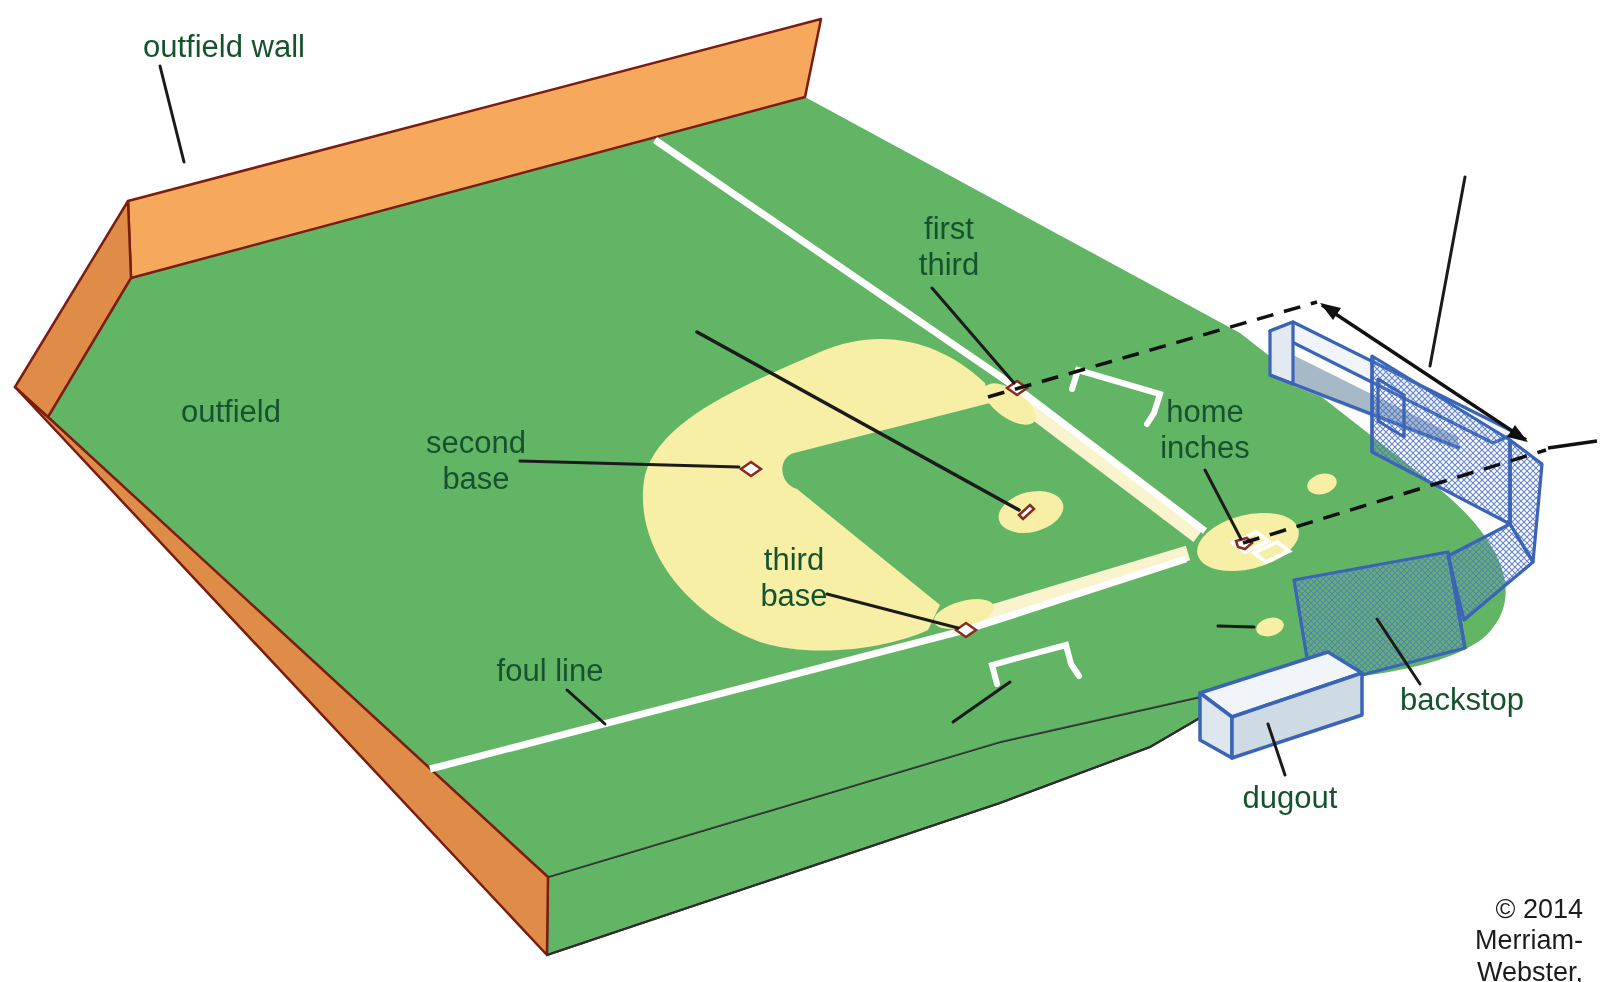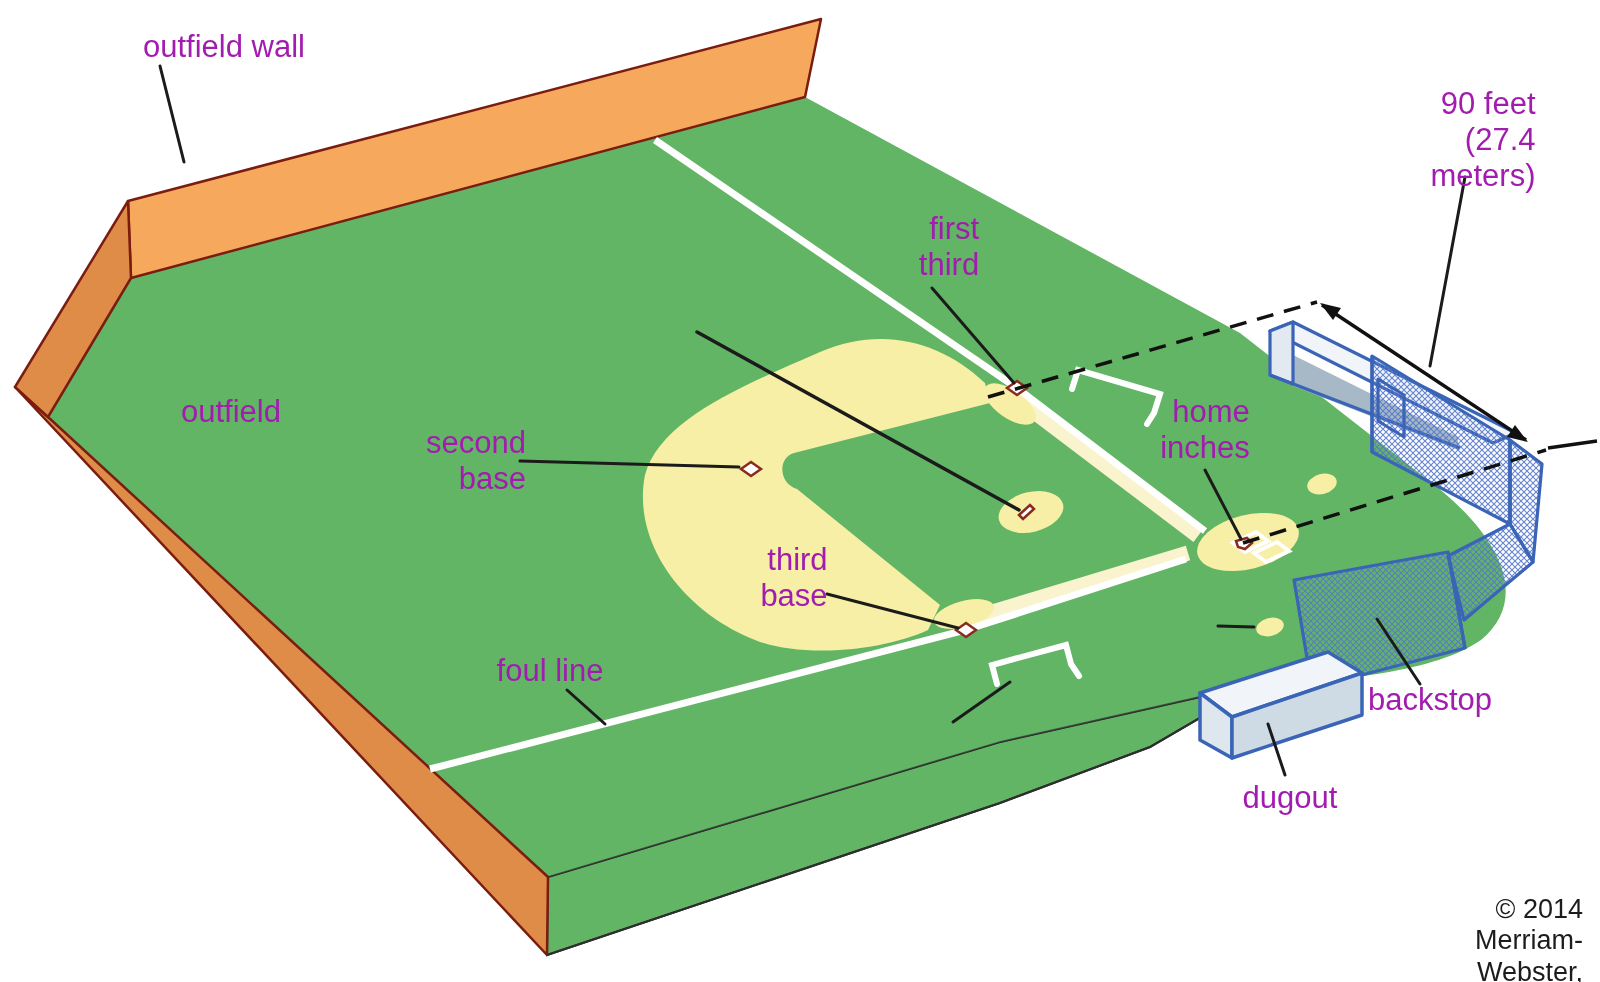--- a/index.html
+++ b/index.html
@@ -1,20 +1,20 @@
 <!DOCTYPE html>
 <html><head>
 <meta charset="utf-8">
 <style>
   html,body{margin:0;padding:0;background:#fff;}
   #stage{position:relative;width:1600px;height:982px;overflow:hidden;
          font-family:"Liberation Sans",sans-serif;background:#fff;}
   #field-svg{position:absolute;left:0;top:0;}
-  .label{position:absolute;transform:translate(-50%,-50%);text-align:right;
-         font-size:31px;line-height:1.16;color:#a21caf;white-space:pre-line;}
+  .label{position:absolute;transform:translate(-50%,-50%);text-align:center;
+         font-size:31px;line-height:1.16;color:#14532d;white-space:pre-line;}
   .label--copyright{transform:translate(-100%,-50%);text-align:right;font-size:27px;color:#1c1c1c;}
 </style>
 </head>
 <body>
 
 <div id="stage">
 
 <svg id="field-svg" width="1600" height="982" viewBox="0 0 1600 982">
   <defs>
     <pattern id="mesh" width="6" height="6" patternUnits="userSpaceOnUse">
@@ -99,29 +99,27 @@
     <line x1="1218" y1="626" x2="1254" y2="627"></line>
     <line x1="567" y1="690" x2="605" y2="724"></line>
     <line x1="953" y1="722" x2="1010" y2="682"></line>
     <line x1="1420" y1="684" x2="1377" y2="619"></line>
     <line x1="1285" y1="775" x2="1268" y2="724"></line>
     <line x1="1465" y1="177" x2="1430" y2="366"></line>
   </g>
 </svg>
 
 <div class="label" style="left:224px;top:47px">outfield wall</div>
-<div class="label" style="left:1471px;top:140px">90 feet
-(27.4 meters)</div>
 <div class="label" style="left:949px;top:247px">first
 third</div>
 <div class="label" style="left:1205px;top:430px">home
 inches</div>
 <div class="label" style="left:231px;top:412px">outfield</div>
 <div class="label" style="left:476px;top:461px">second
 base</div>
 <div class="label" style="left:794px;top:578px">third
 base</div>
 <div class="label" style="left:550px;top:671px">foul line</div>
-<div class="label" style="left:1430px;top:700px">backstop</div>
+<div class="label" style="left:1462px;top:700px">backstop</div>
 <div class="label" style="left:1290px;top:798px">dugout</div>
 <div class="label label--copyright" style="left:1583px;top:957px">© 2014 Merriam-Webster, Inc.</div>
 
 </div>
 
 </body></html>

